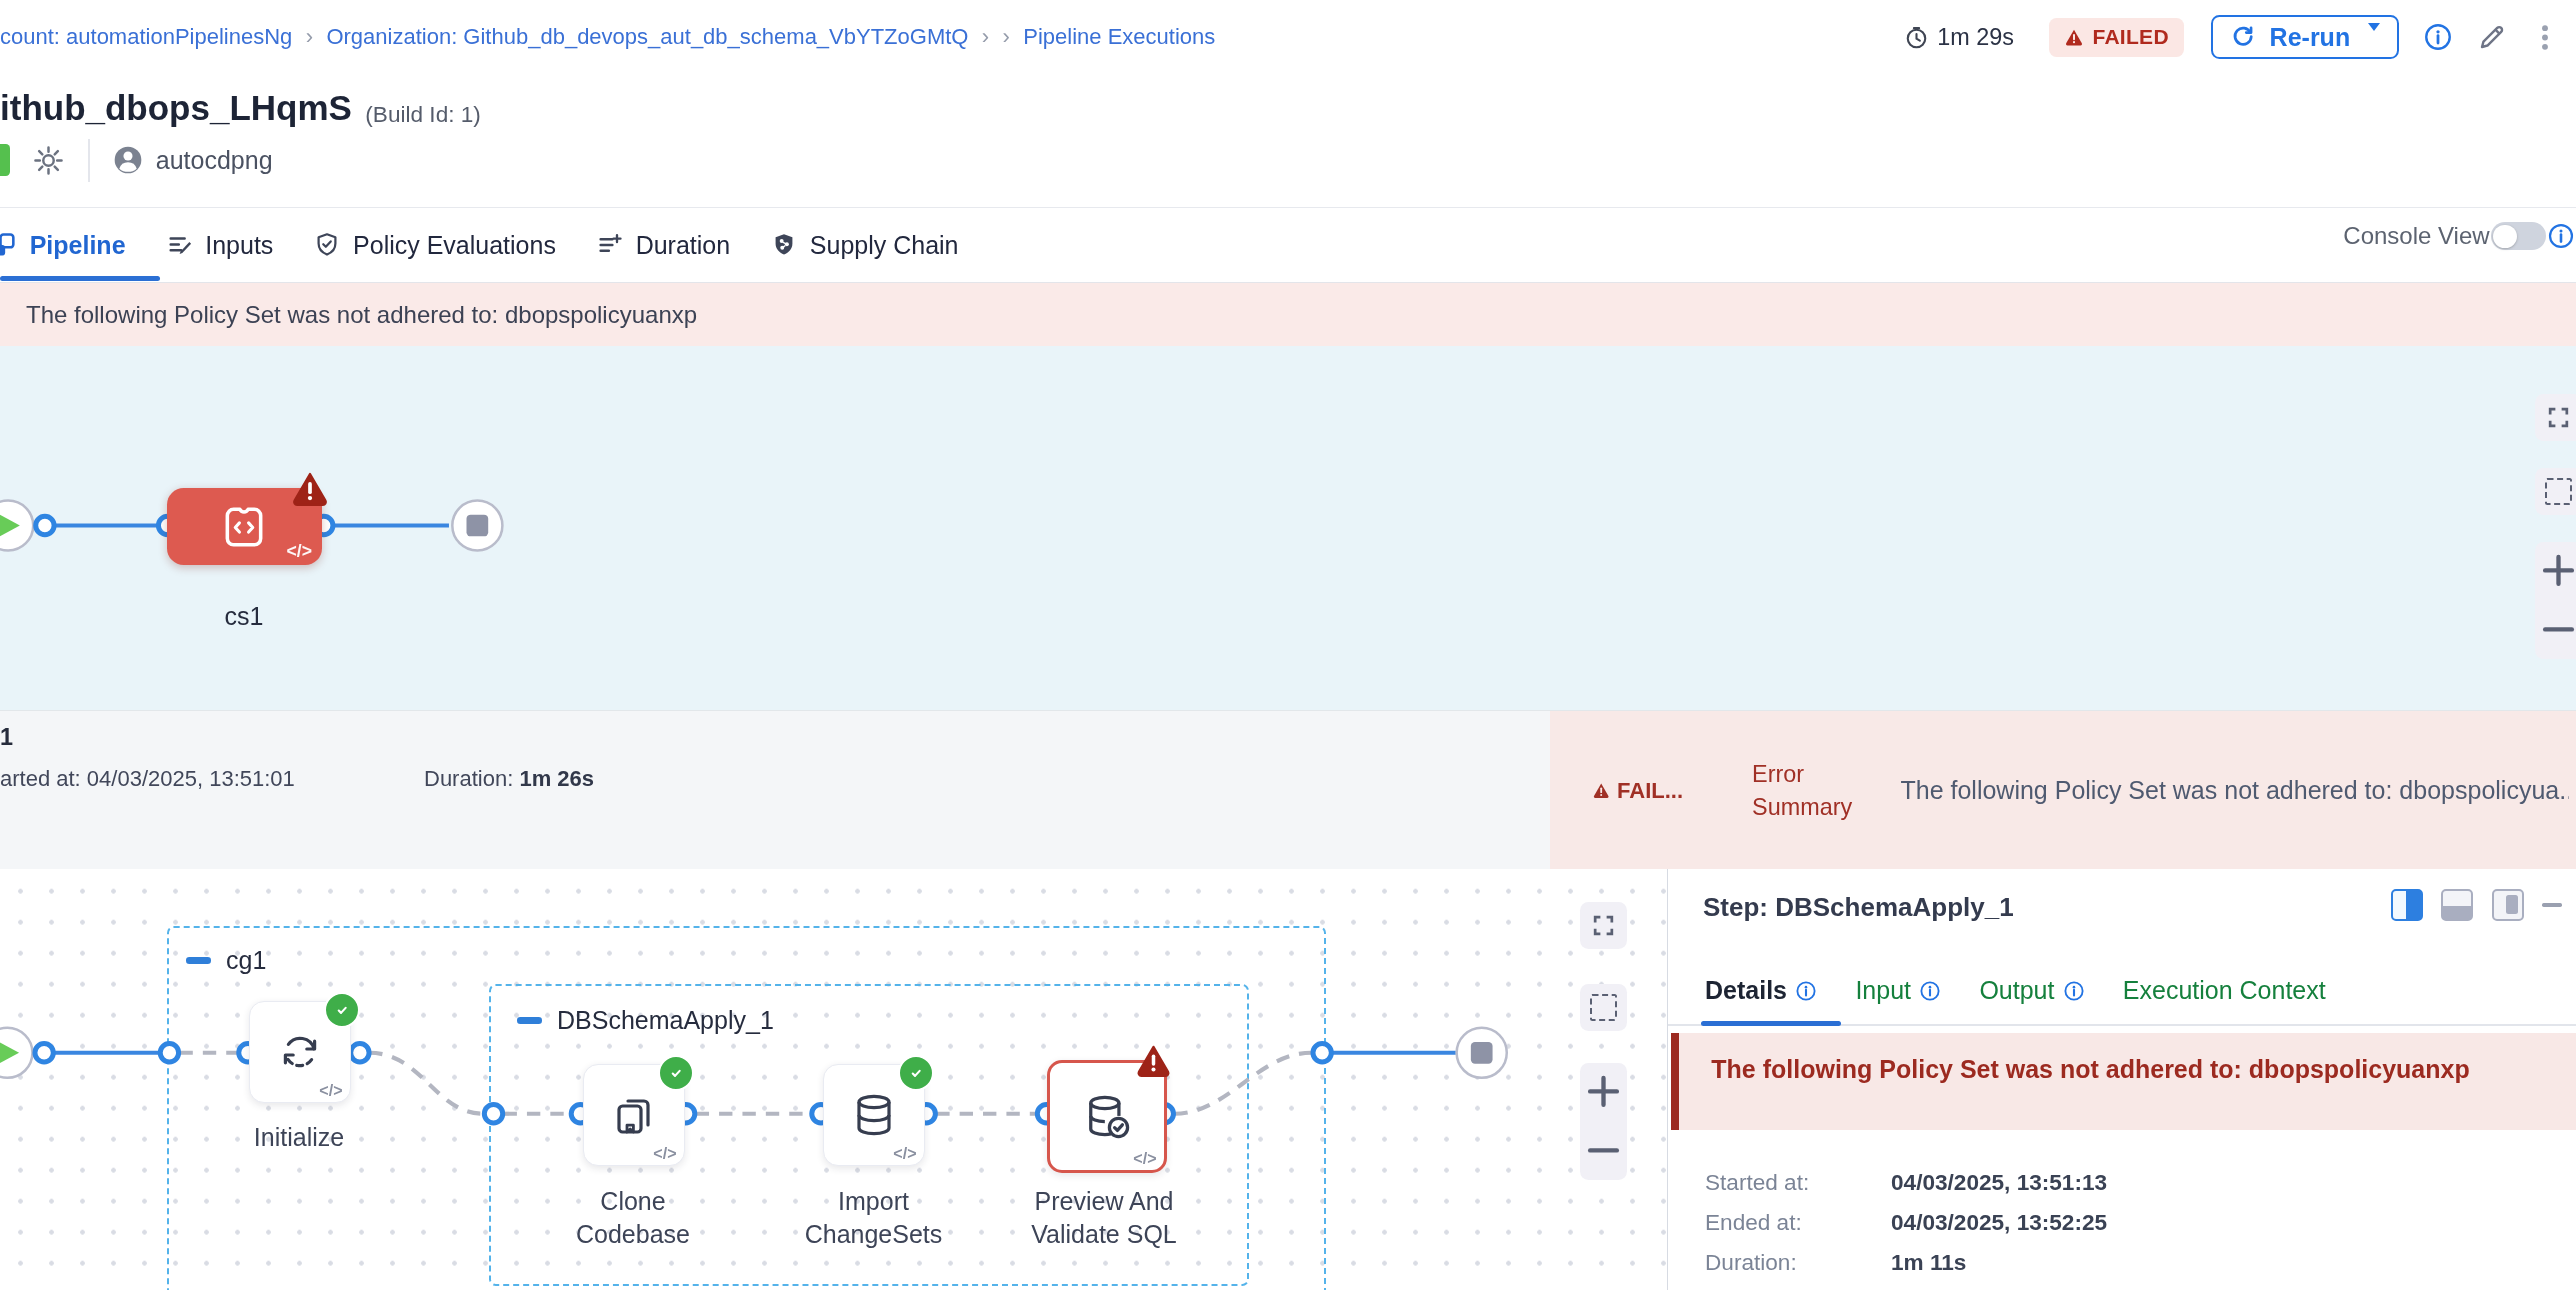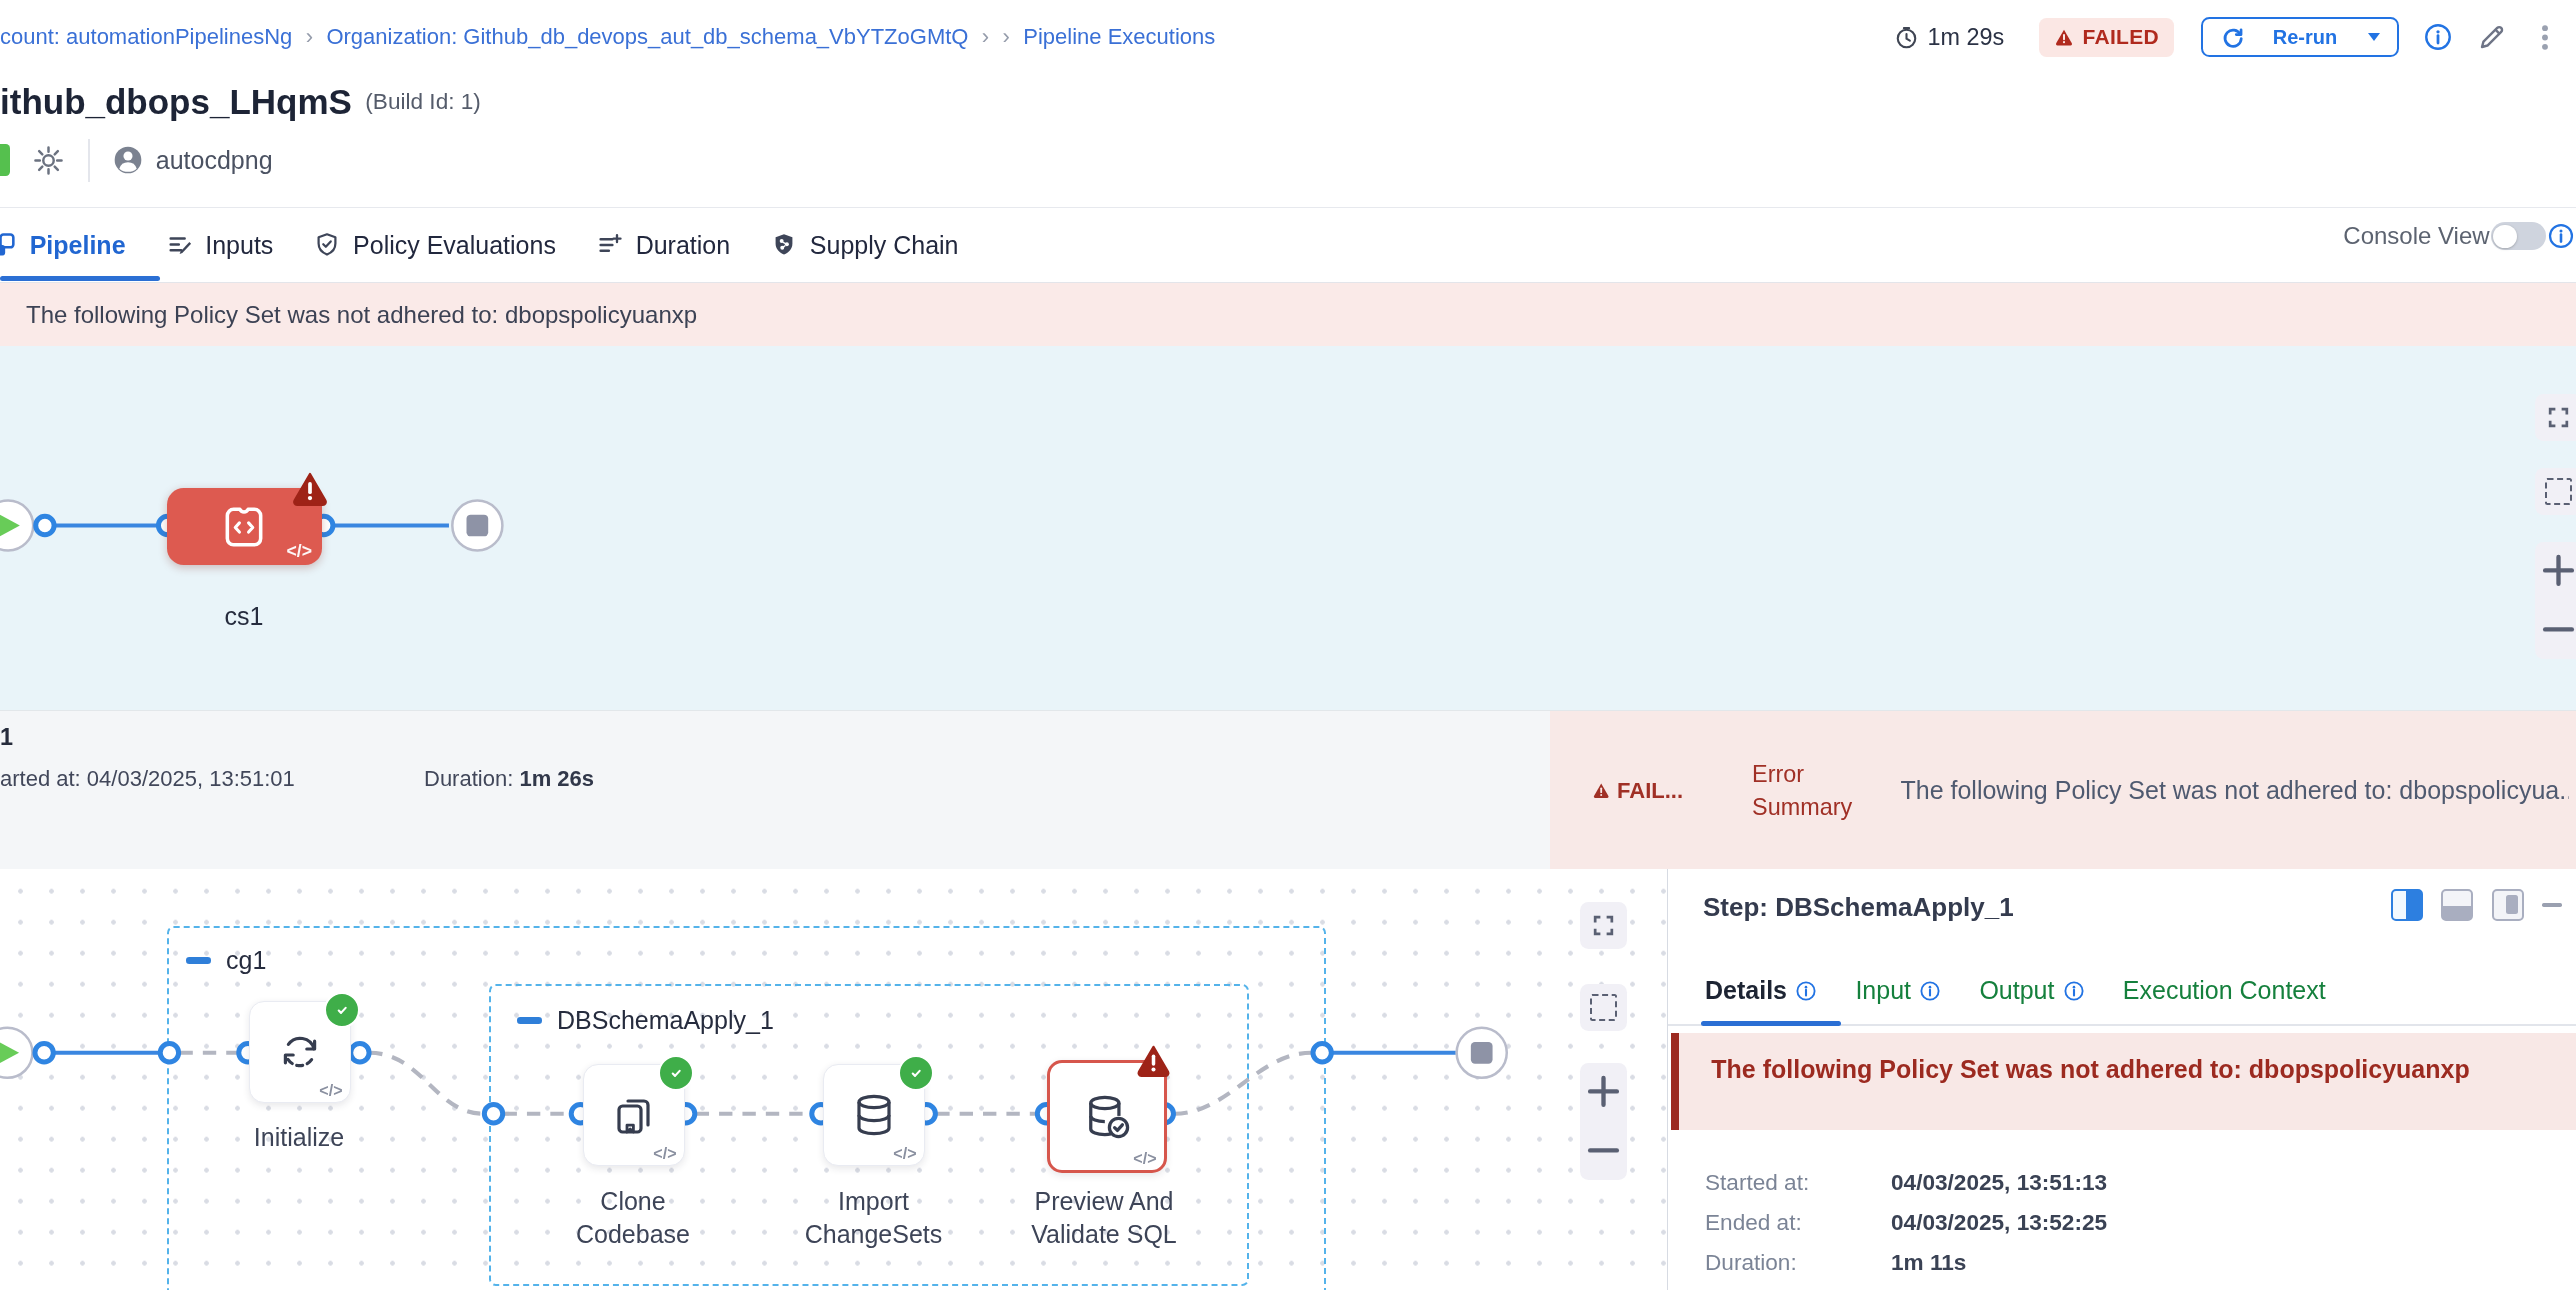--- a/index.html
+++ b/index.html
@@ -14,28 +14,28 @@
 
   
   #topbar{left:0;top:0;width:2576px;height:74px;background:#fff;}
   .crumbs{left:0;top:0;height:74px;display:flex;align-items:center;gap:13.4px;}
   .crumb{color:#3a70d6;font-size:22px;white-space:nowrap;cursor:pointer;}
   .crumb-sep{color:#959cab;font-size:22px;}
   .tb-right{right:16.7px;top:0;height:74px;display:flex;align-items:center;}
   .run-time{display:flex;align-items:center;gap:8.4px;font-size:23.4px;color:#2b3245;font-weight:500;}
   .status-badge{margin-left:35px;display:flex;align-items:center;gap:8.4px;background:#fbe7e4;
     border-radius:7.5px;padding:7.5px 15px;color:#b02a1e;font-weight:bold;font-size:21px;letter-spacing:0.3px;}
-  .rerun-btn{margin-left:27px;display:flex;align-items:center;gap:28px;border:2.5px solid #2273e3;
-    border-radius:8.4px;padding:5.9px 16.7px;color:#2273e3;font-weight:bold;font-size:20px;background:#fff;cursor:pointer;}
+  .rerun-btn{margin-left:27px;display:flex;gap:15px;border:2.5px solid #2273e3;
+    border-radius:8.4px;padding:5.9px 16.7px;color:#2273e3;font-weight:bold;font-size:25px;background:#fff;cursor:pointer;}
   .caret-down{width:0;height:0;border-left:6.7px solid transparent;border-right:6.7px solid transparent;
     border-top:8.4px solid #2273e3;margin-left:3.3px;}
   .tb-icon{margin-left:23.4px;cursor:pointer;}
 
   
-  #titlerow{left:0;top:75px;width:1839px;height:53px;display:flex;align-items:center;}
+  #titlerow{left:0;top:75px;width:1839px;height:53px;display:flex;align-items:flex-end;}
   .pipe-title{font-size:35px;font-weight:bold;color:#1d2436;}
   .build-id{font-size:22.6px;color:#555c6b;margin-left:13.4px;}
   #metarow{left:0;top:134px;width:1003px;height:52px;display:flex;align-items:center;}
   .green-sliver{width:10px;height:32px;background:#55c04e;border-radius:0 4.2px 4.2px 0;}
   .meta-divider{width:1.7px;height:43px;background:#e4e6ec;margin:0 22px 0 23.4px;}
   .username{font-size:25px;color:#4b5262;margin-left:11.7px;}
 
   
   #tabbar{left:0;top:207px;width:2576px;height:74px;background:#fff;
     border-top:1.7px solid #e7e9ee;border-bottom:1.7px solid #e3e5ea;display:flex;align-items:center;}

